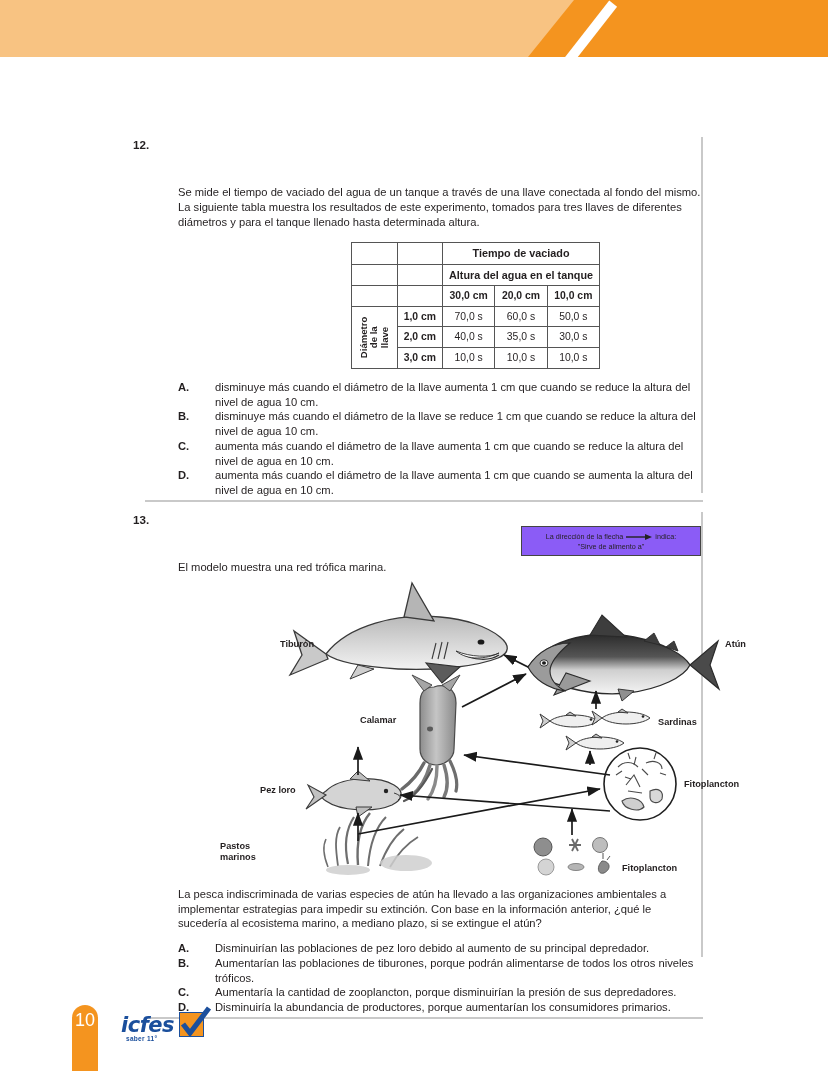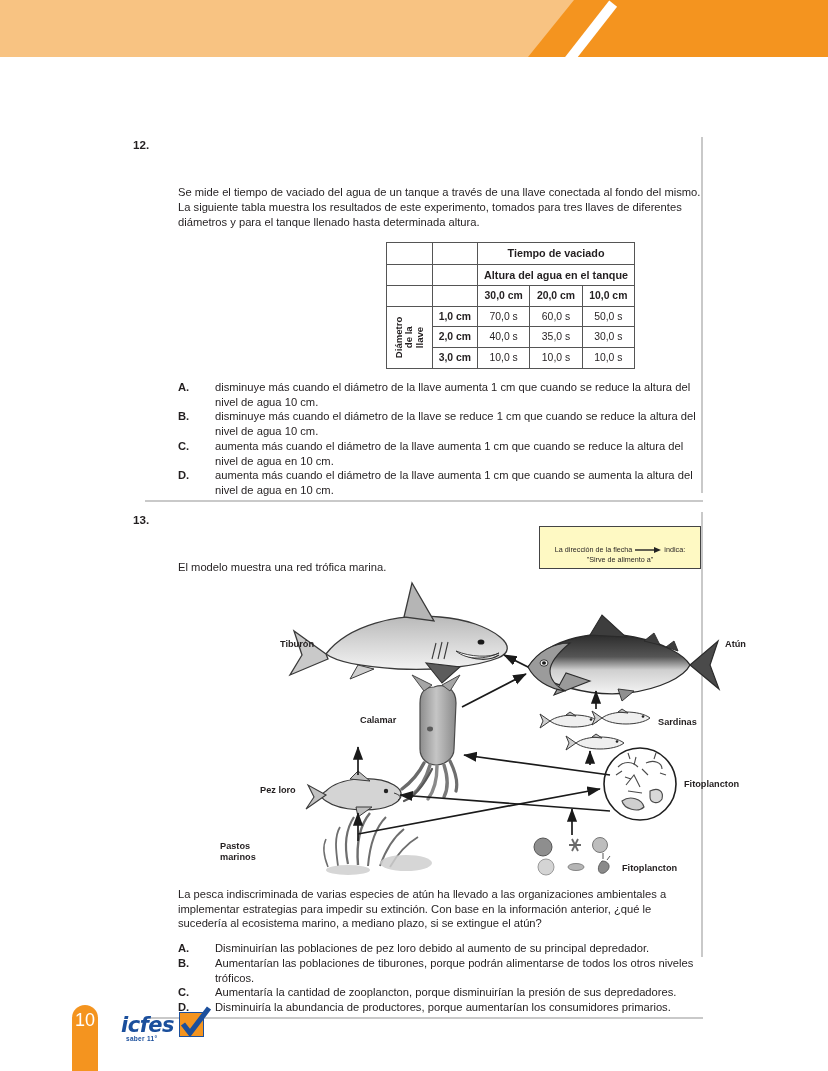--- a/index.html
+++ b/index.html
@@ -59,21 +59,21 @@
 
   p.stem { margin:0 0 0 0; text-align:left; }
 
   
   .options { margin-top:11px; }
   .opt { display:flex; margin-bottom:0px; }
   .opt-letter { font-weight:bold; width:37px; flex:0 0 37px; }
   .opt-text { flex:1; }
 
   
-  .tbl-wrap { margin: 13px 0 0 0; display:flex; justify-content:flex-end; padding-right:68px; }
+  .tbl-wrap { margin: 13px 0 0 0; display:flex; justify-content:flex-end; padding-right:103px; }
   table.vaciado {
     border-collapse: collapse;
     font-size:10.4px;
     color:#231f20;
   }
   table.vaciado td, table.vaciado th {
     border:1px solid #555;
     text-align:center;
     padding:3px 6px;
     font-weight:normal;
@@ -102,26 +102,26 @@
     margin: 4px 0 0 20px;
   }
   .web svg { position:absolute; left:0; top:0; }
   .web .lbl {
     position:absolute; font-size:9.2px; font-weight:bold; color:#231f20;
     white-space:pre; line-height:1.18;
   }
   .legend-box {
     position:absolute; right:2px; top:0px;
     border:1px solid #444;
-    padding:18px 6px 4px 6px;
+    padding:5px 6px 4px 6px;
     font-size:7.2px;
     line-height:1.35;
     text-align:center;
-    background:#fef9c3;
-    width:162px;
+    background:#8b5cf6;
+    width:180px;
   }
   .legend-box .l1 { display:flex; align-items:center; justify-content:center; gap:3px;}
   .legend-arrow { display:inline-block; width:26px; height:7px; position:relative; }
 
   
   .footer { position:absolute; left:0; bottom:0; width:828px; height:76px; }
   .page-tab {
     position:absolute; left:72px; bottom:0; width:26px; height:66px;
     background:#f4941f;
     border-radius:13px 13px 0 0;

